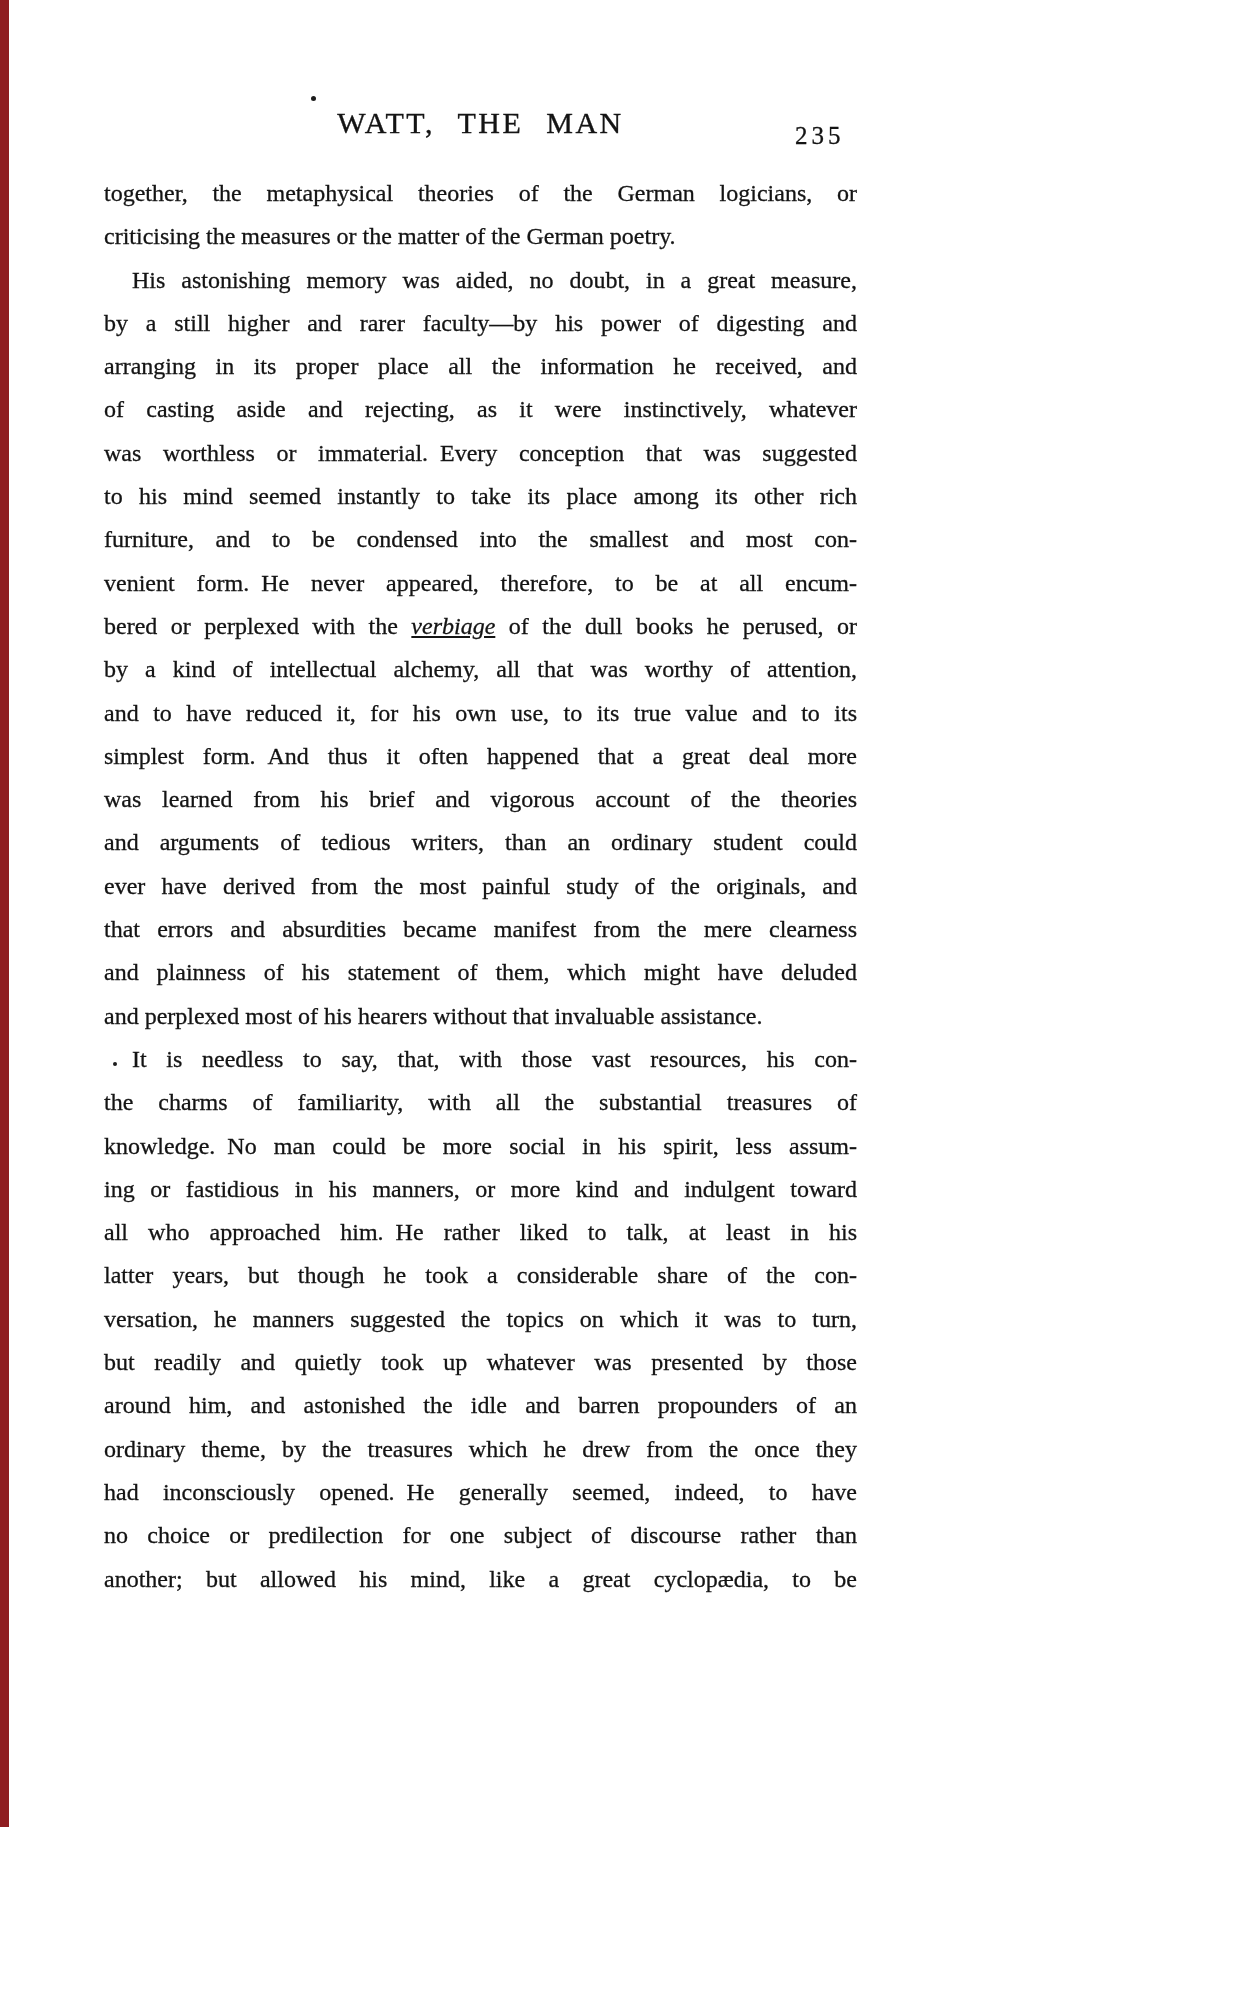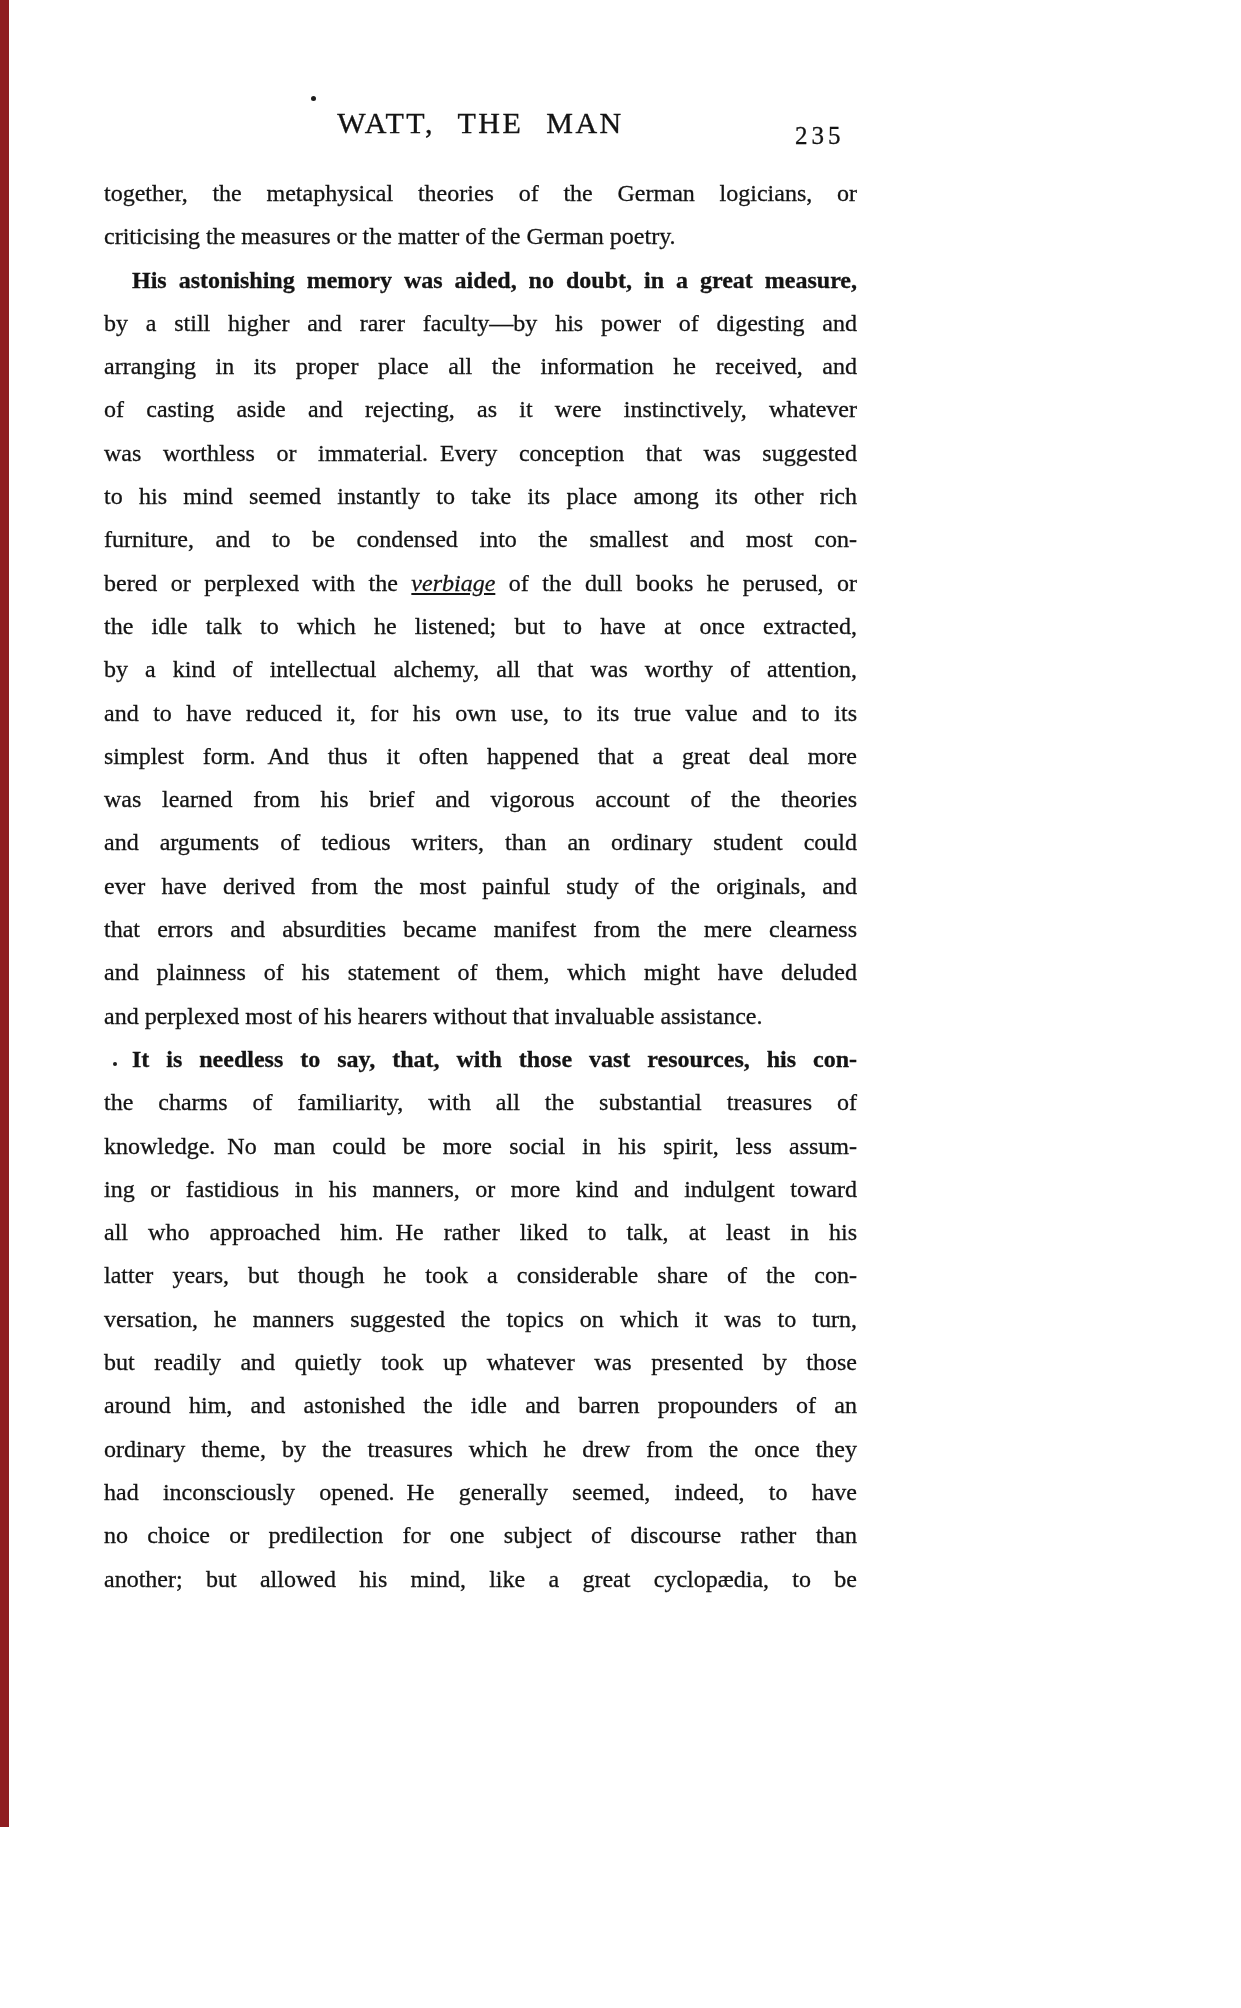--- a/index.html
+++ b/index.html
@@ -42,21 +42,21 @@
     width: 753px;
     font-size: 24px;
     line-height: 43.3px;
     -webkit-text-stroke: 0.3px #141414;
   }
   .line {
     text-align: justify;
     text-align-last: justify;
   }
   .line.end { text-align-last: left; }
-  .line.indent { text-indent: 28px; font-weight: bold; }
+  .line.indent { text-indent: 28px; }
   .it { font-style: italic; text-decoration: underline; }
   .speck {
     position: absolute;
     background: #1c1c1c;
     border-radius: 50%;
   }
   .speck.s1 { left: 311px; top: 96px; width: 5px; height: 5px; }
   .speck.s2 { left: 113px; top: 1062px; width: 4px; height: 4px; }
 </style>
 </head>
@@ -74,22 +74,22 @@
   <div class="body-text" id="body-text">
       <div class="line"><span>together, the metaphysical theories of the German logicians, or</span></div>
       <div class="line end"><span>criticising the measures or the matter of the German poetry.</span></div>
       <div class="line indent"><span>His astonishing memory was aided, no doubt, in a great measure,</span></div>
       <div class="line"><span>by a still higher and rarer faculty—by his power of digesting and</span></div>
       <div class="line"><span>arranging in its proper place all the information he received, and</span></div>
       <div class="line"><span>of casting aside and rejecting, as it were instinctively, whatever</span></div>
       <div class="line"><span>was worthless or immaterial. Every conception that was suggested</span></div>
       <div class="line"><span>to his mind seemed instantly to take its place among its other rich</span></div>
       <div class="line"><span>furniture, and to be condensed into the smallest and most con-</span></div>
+      <div class="line"><span>venient form. He never appeared, therefore, to be at all encum-</span></div>
       <div class="line"><span>bered or perplexed with the </span><span class="it">verbiage</span><span> of the dull books he perused, or</span></div>
-      <div class="line"><span>the idle talk to which he listened; but to have at once extracted,</span></div>
       <div class="line"><span>by a kind of intellectual alchemy, all that was worthy of attention,</span></div>
       <div class="line"><span>and to have reduced it, for his own use, to its true value and to its</span></div>
       <div class="line"><span>simplest form. And thus it often happened that a great deal more</span></div>
       <div class="line"><span>was learned from his brief and vigorous account of the theories</span></div>
       <div class="line"><span>and arguments of tedious writers, than an ordinary student could</span></div>
       <div class="line"><span>ever have derived from the most painful study of the originals, and</span></div>
       <div class="line"><span>that errors and absurdities became manifest from the mere clearness</span></div>
       <div class="line"><span>and plainness of his statement of them, which might have deluded</span></div>
       <div class="line end"><span>and perplexed most of his hearers without that invaluable assistance.</span></div>
       <div class="line indent"><span>It is needless to say, that, with those vast resources, his con-</span></div>

